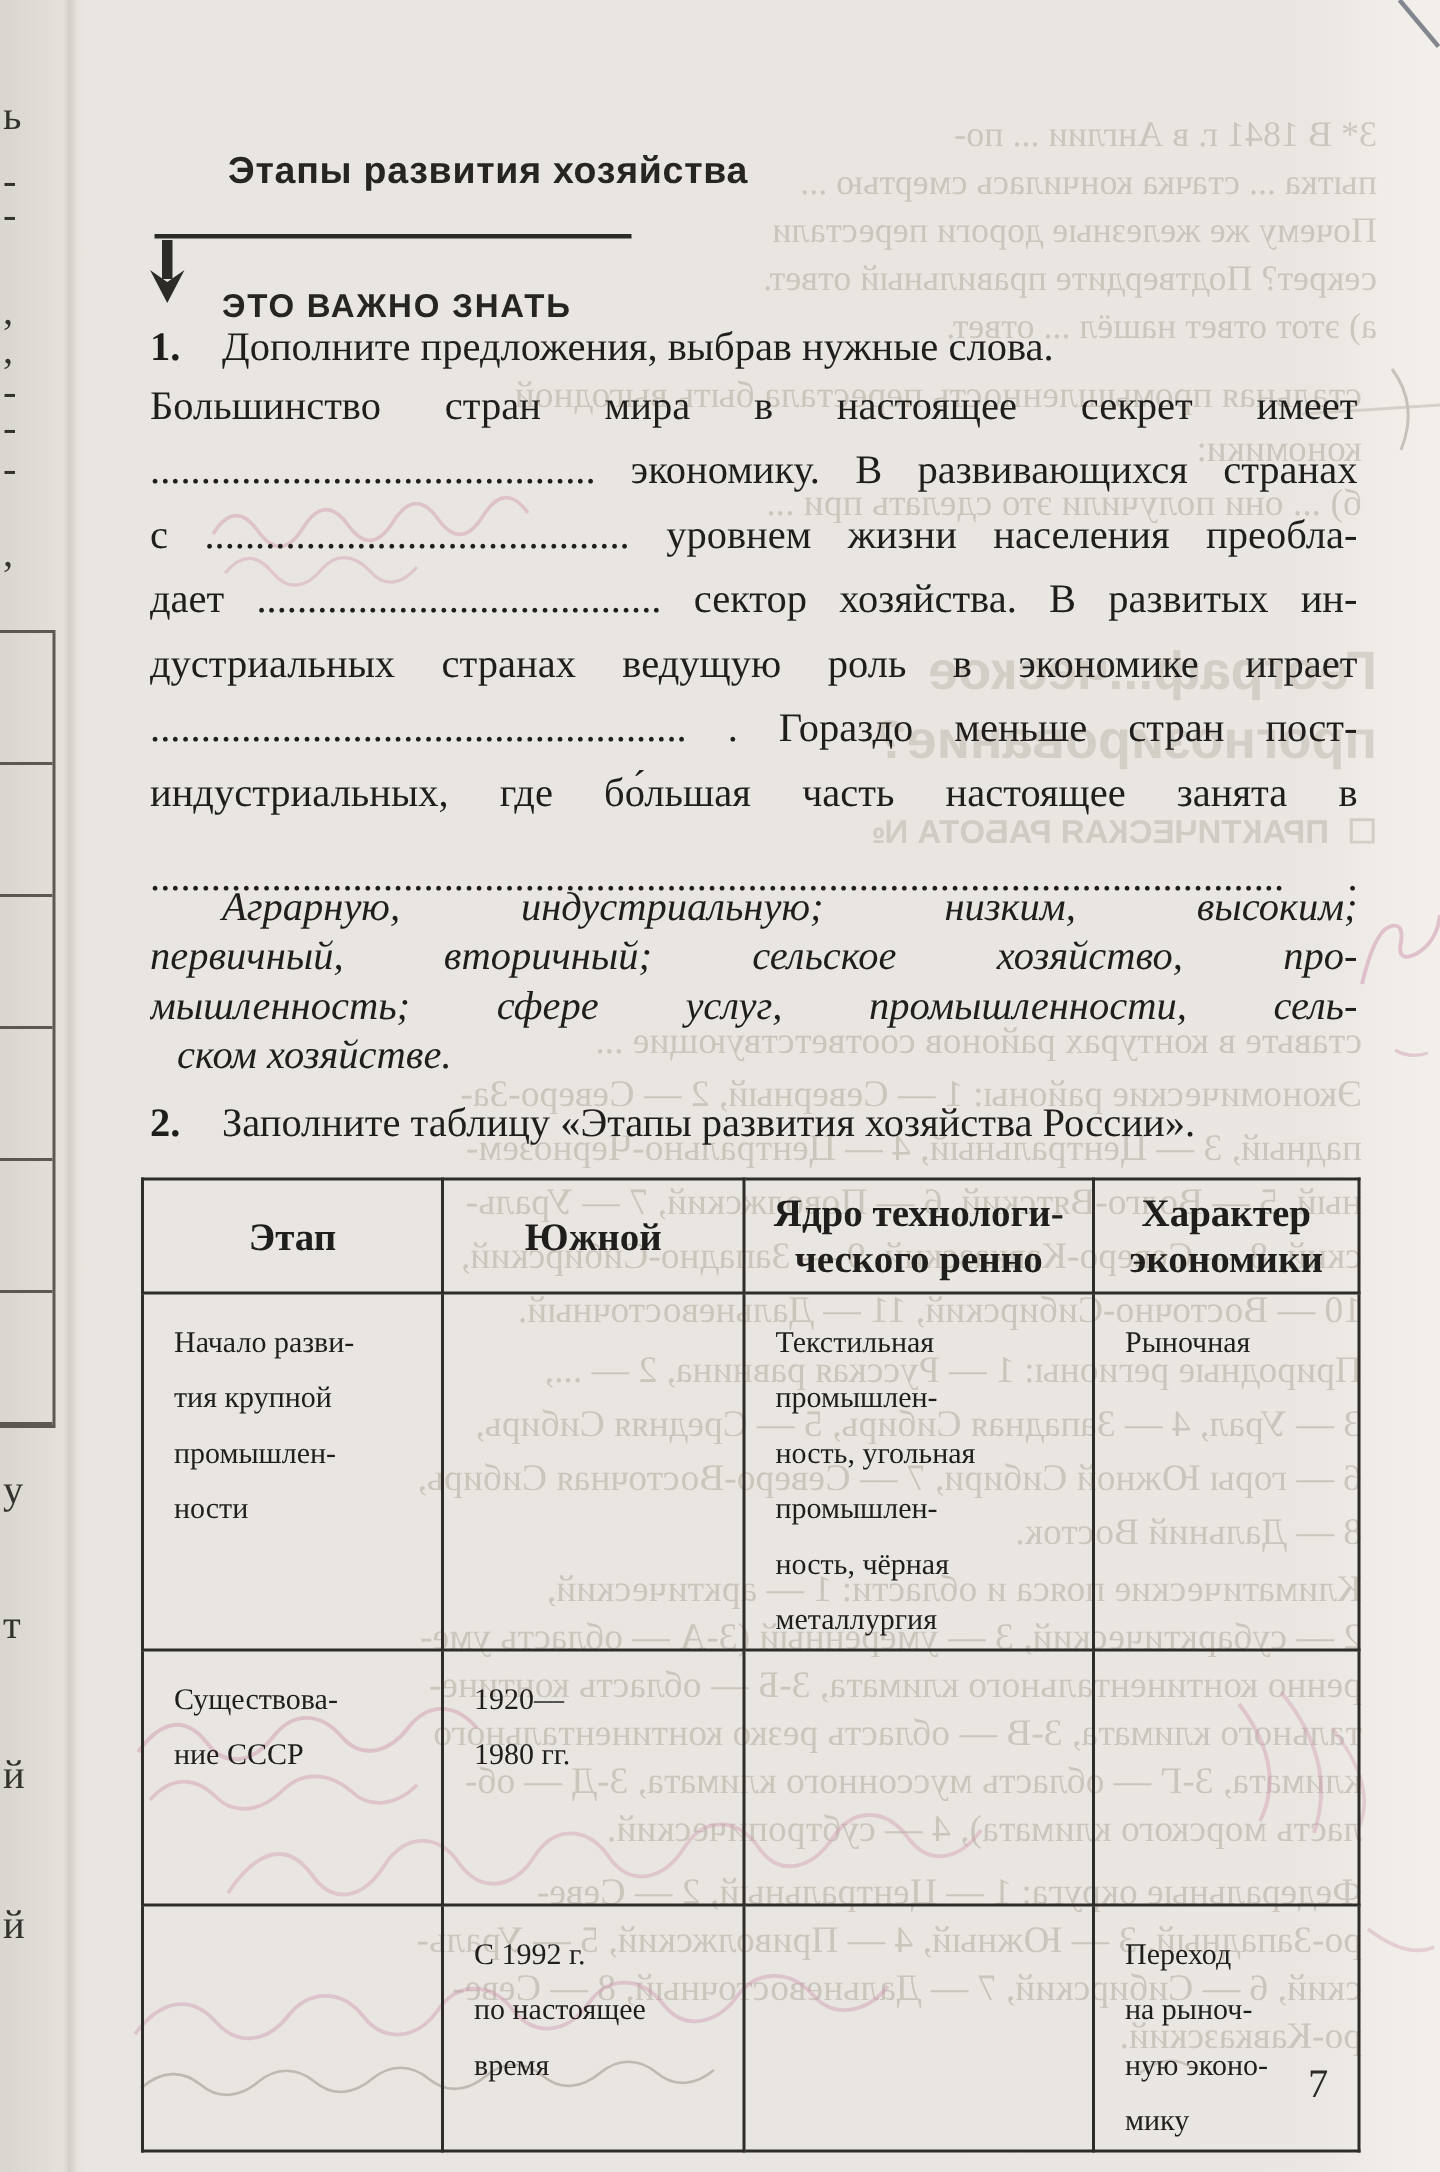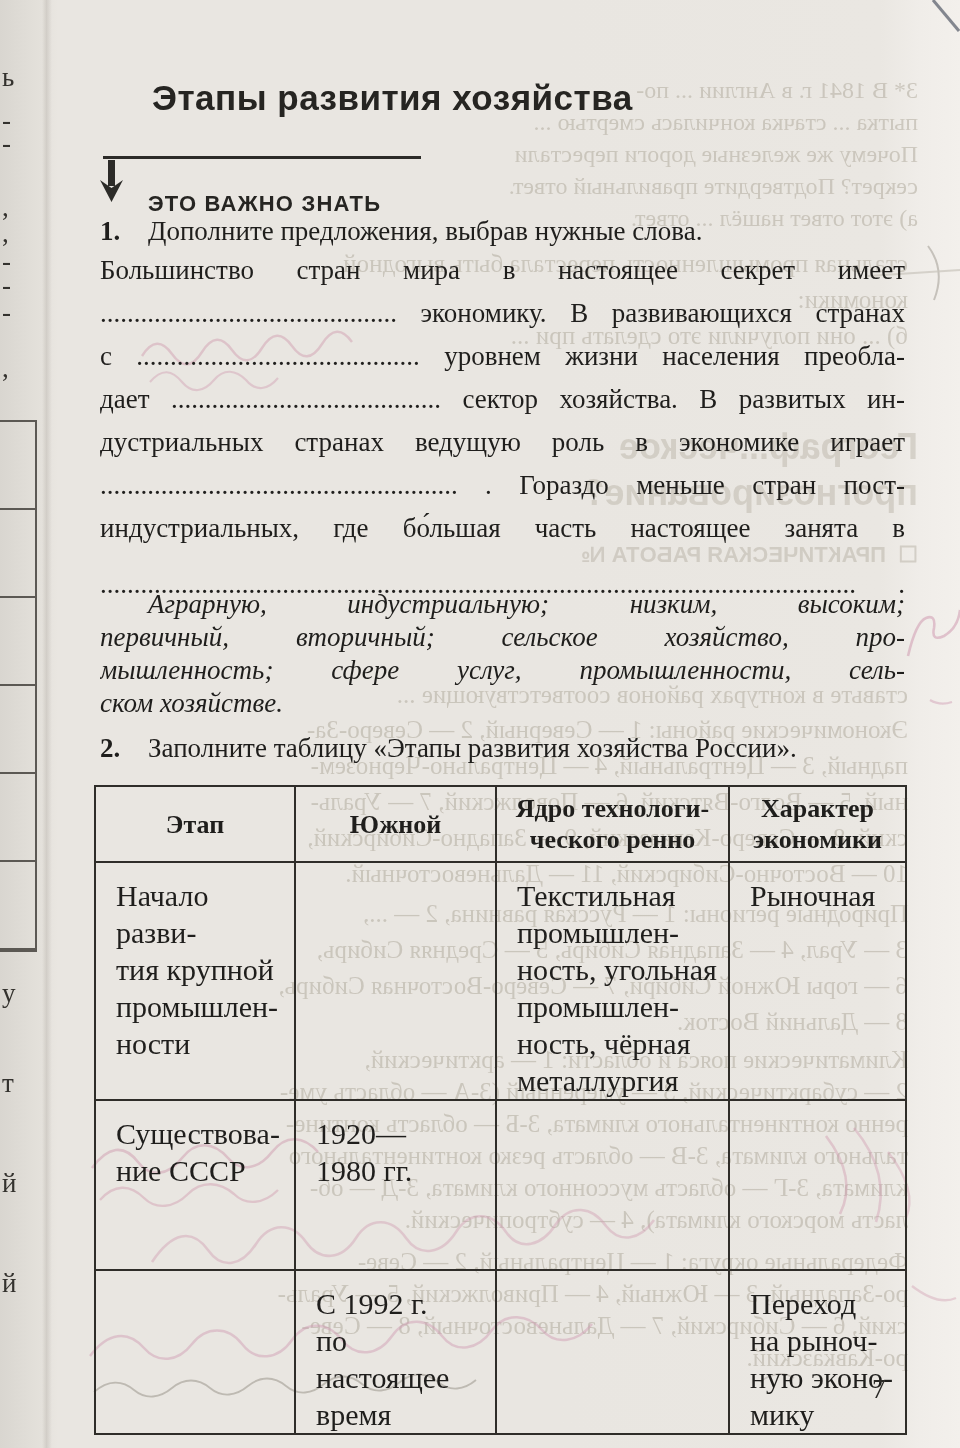--- a/index.html
+++ b/index.html
@@ -17,44 +17,44 @@
     background:repeating-linear-gradient(180deg,transparent 0 86px,#45423d 86px 88px);opacity:.85;}
   
   .bleed{position:absolute;transform:scaleX(-1);color:#b2ac9f;opacity:.55;white-space:pre;
     font-family:"Liberation Serif",serif;font-size:25px;line-height:37px;filter:blur(.4px);z-index:1;}
   .bleed-title{font-family:"Liberation Sans",sans-serif;font-weight:bold;font-size:36px;line-height:46px;color:#bdb7ab;opacity:.5;}
   .bleed-caps{font-family:"Liberation Sans",sans-serif;font-weight:bold;font-size:22px;color:#b8b2a6;opacity:.5;}
   
   .marks{position:absolute;left:0;top:0;z-index:2;}
   
   .content{position:absolute;left:100px;top:0;width:805px;z-index:3;}
-  .page-title{position:absolute;left:52px;top:78px;margin:0;
-    font-family:"Liberation Sans",sans-serif;font-weight:bold;font-size:35px;letter-spacing:.5px;color:#262522;text-align:center;}
+  .page-title{position:absolute;left:52px;top:100px;margin:0;
+    font-family:"Liberation Sans",sans-serif;font-weight:bold;font-size:25px;letter-spacing:.5px;color:#262522;text-align:center;}
   .important{position:absolute;left:0;top:156px;width:330px;height:50px;}
   .important .rule{position:absolute;left:3px;top:0;width:318px;height:3px;background:#2c2b28;}
   .important .arrow{position:absolute;left:-2px;top:2px;}
   .important .label{position:absolute;left:48px;top:12px;font-family:"Liberation Sans",sans-serif;
     font-weight:bold;font-size:22px;letter-spacing:1.2px;color:#262522;margin-top:23px;}
   .task-line{display:flex;font-size:27px;}
   .task-num{width:48px;flex:none;font-weight:bold;}
   .task1{position:absolute;left:0;top:216px;width:805px;}
   .fills{margin-top:4px;}
   .fill-line{font-size:27px;height:43px;line-height:38px;text-align:justify;text-align-last:justify;overflow:hidden;}
   .fill-line.gap{margin-top:13px;height:30px;}
   .wordbank{position:absolute;left:0;top:588px;width:805px;font-style:italic;font-size:27px;}
   .wb-line{height:33px;line-height:32px;text-align:justify;text-align-last:justify;overflow:hidden;}
   .wb-line.first{padding-left:48px;}
-  .wb-line.last{text-align:right;text-align-last:left;}
+  .wb-line.last{text-align:right;text-align-last:left;margin-left:18px;}
   .task2{position:absolute;left:0;top:733px;width:805px;}
   
   .tbl{position:absolute;left:-6px;top:785px;width:811px;border-collapse:collapse;table-layout:fixed;}
   .tbl th,.tbl td{border:2.5px solid #2f2d29;background:transparent;}
   .tbl th{font-family:"Liberation Serif",serif;font-weight:bold;font-size:26px;line-height:31px;
     text-align:center;vertical-align:middle;padding:6px 6px;}
-  .tbl td{font-size:30px;line-height:37px;vertical-align:top;padding:14px 8px 0 20px;}
+  .tbl td{font-size:20px;line-height:37px;vertical-align:top;padding:14px 8px 0 20px;}
   .cellv{white-space:pre-line;}
   .page-num{position:absolute;left:772px;top:1374px;font-size:27px;color:#2a2926;}
 </style>
 </head>
 <body>
 
 <div class="page">
 
   <div class="bleed" style="left:556px;top:74px;width:362px;font-size:24px;line-height:32px;">3* В 1841 г. в Англии ... по-
 пытка ... стачка кончилась смертью ...

